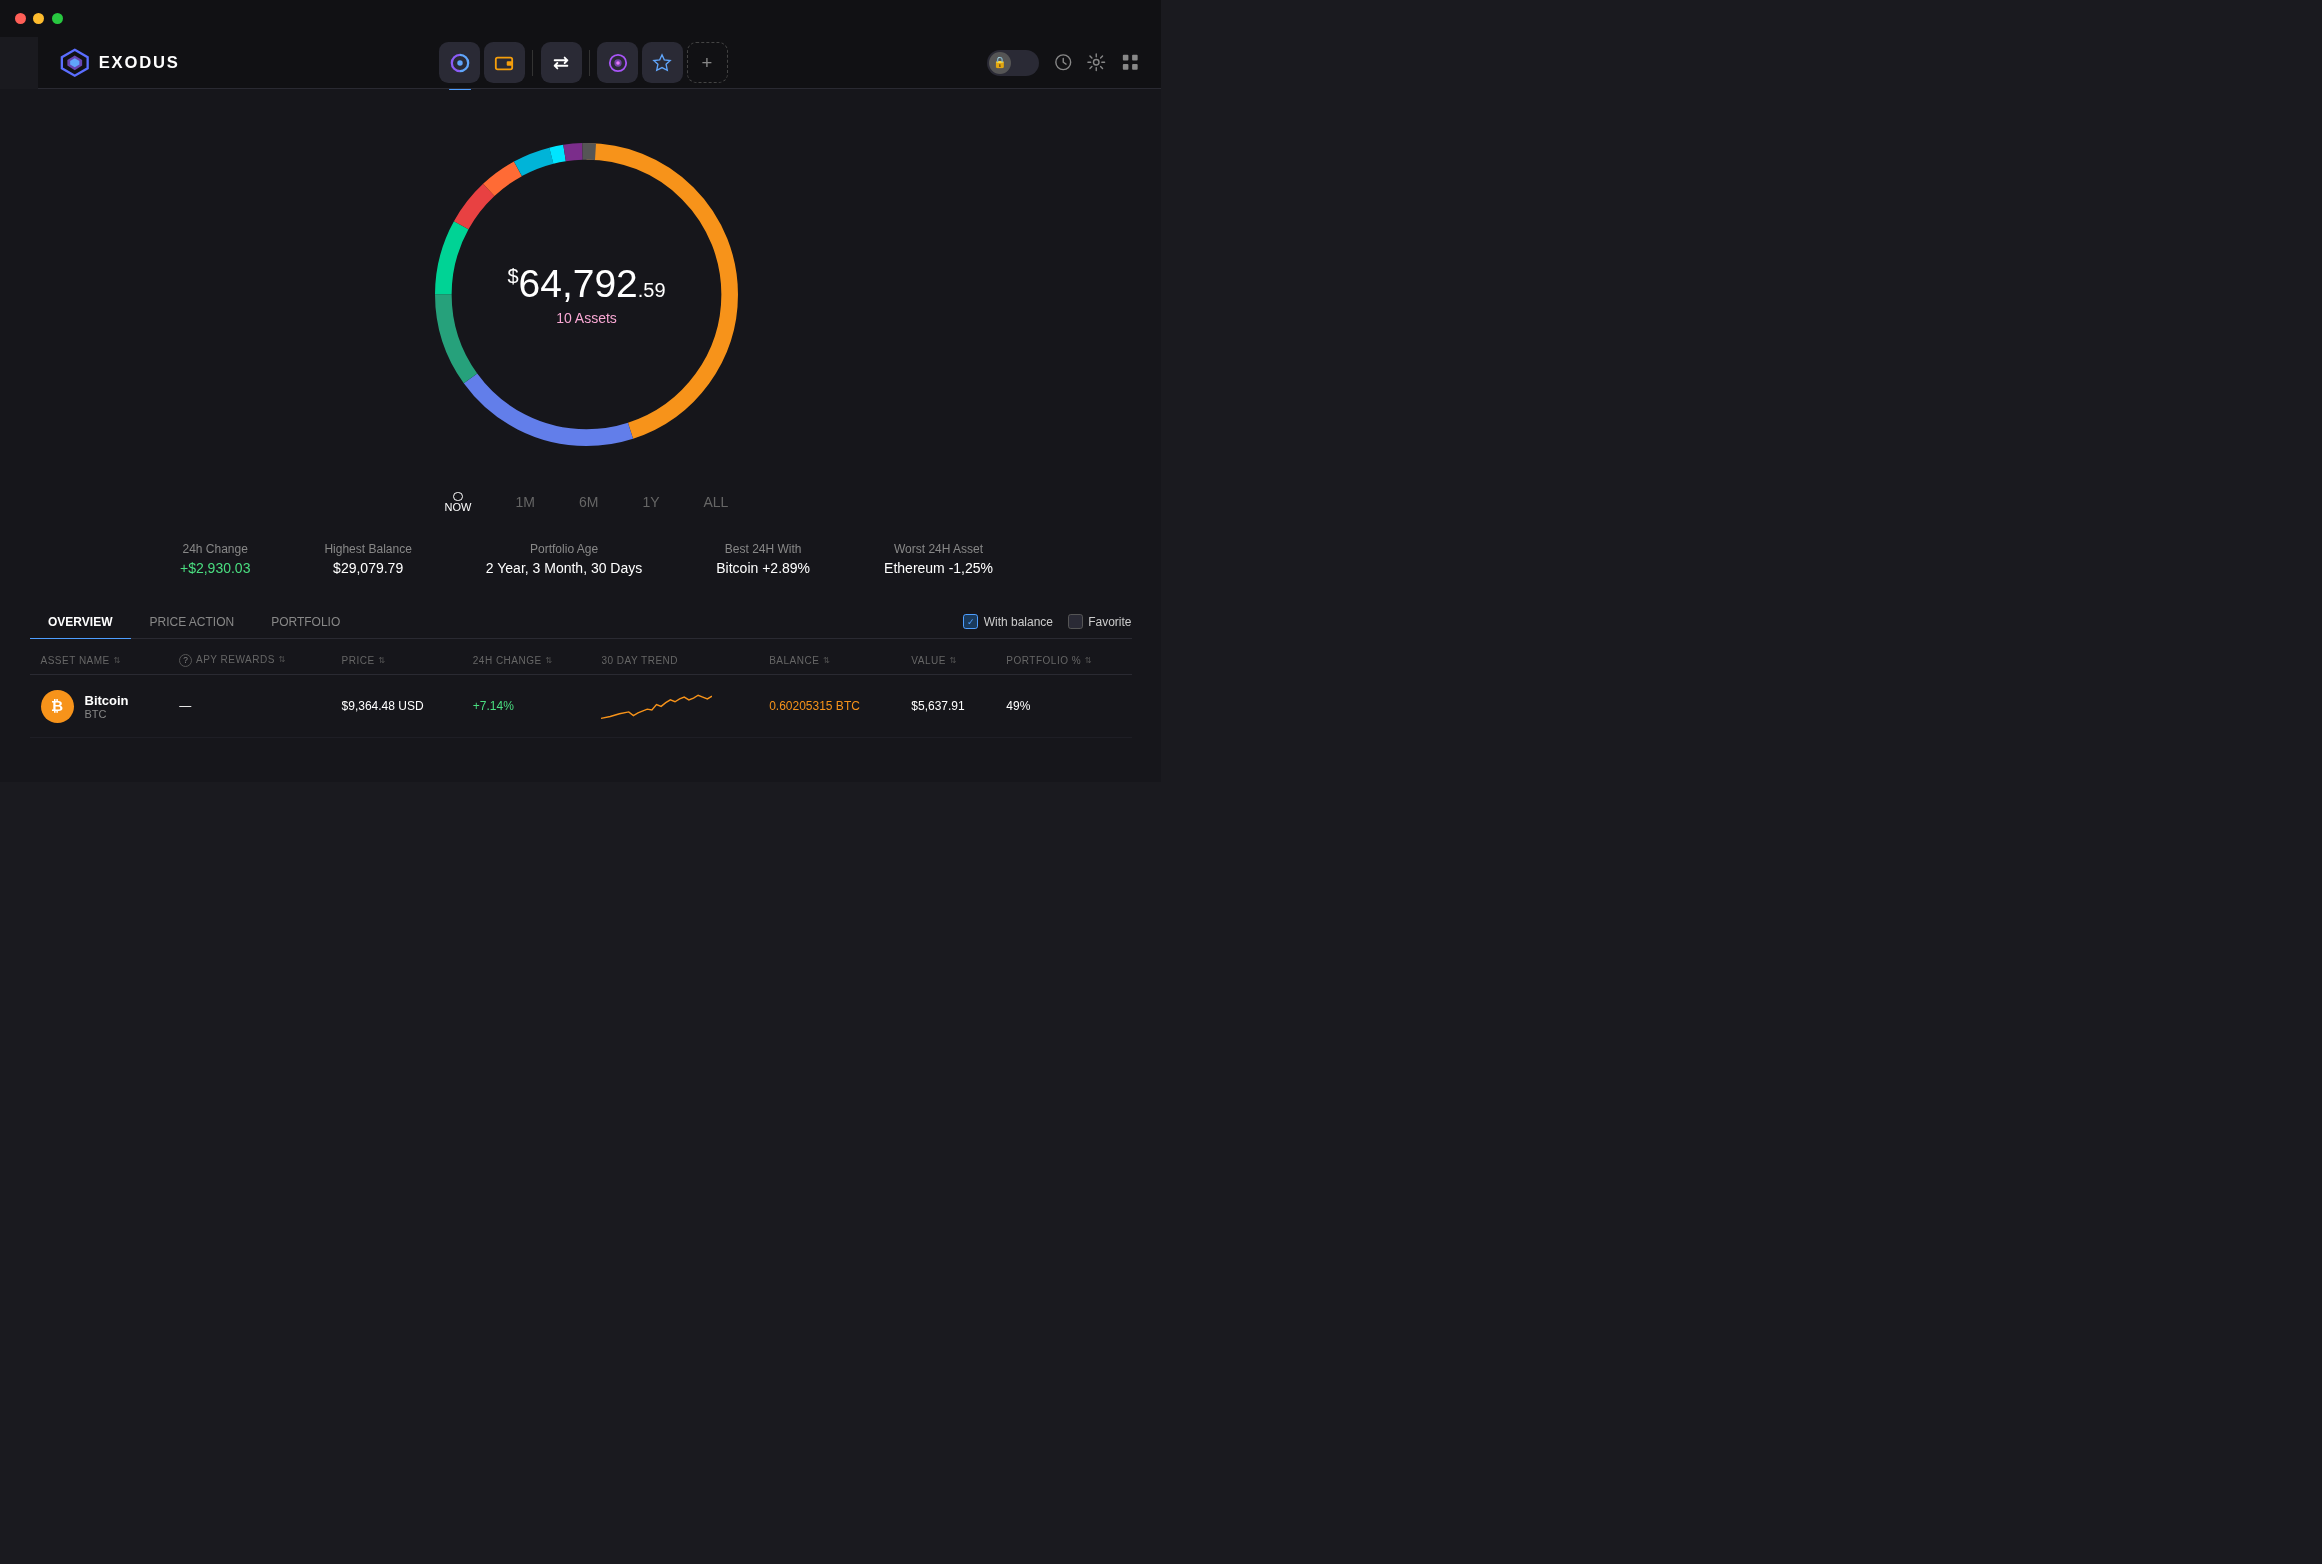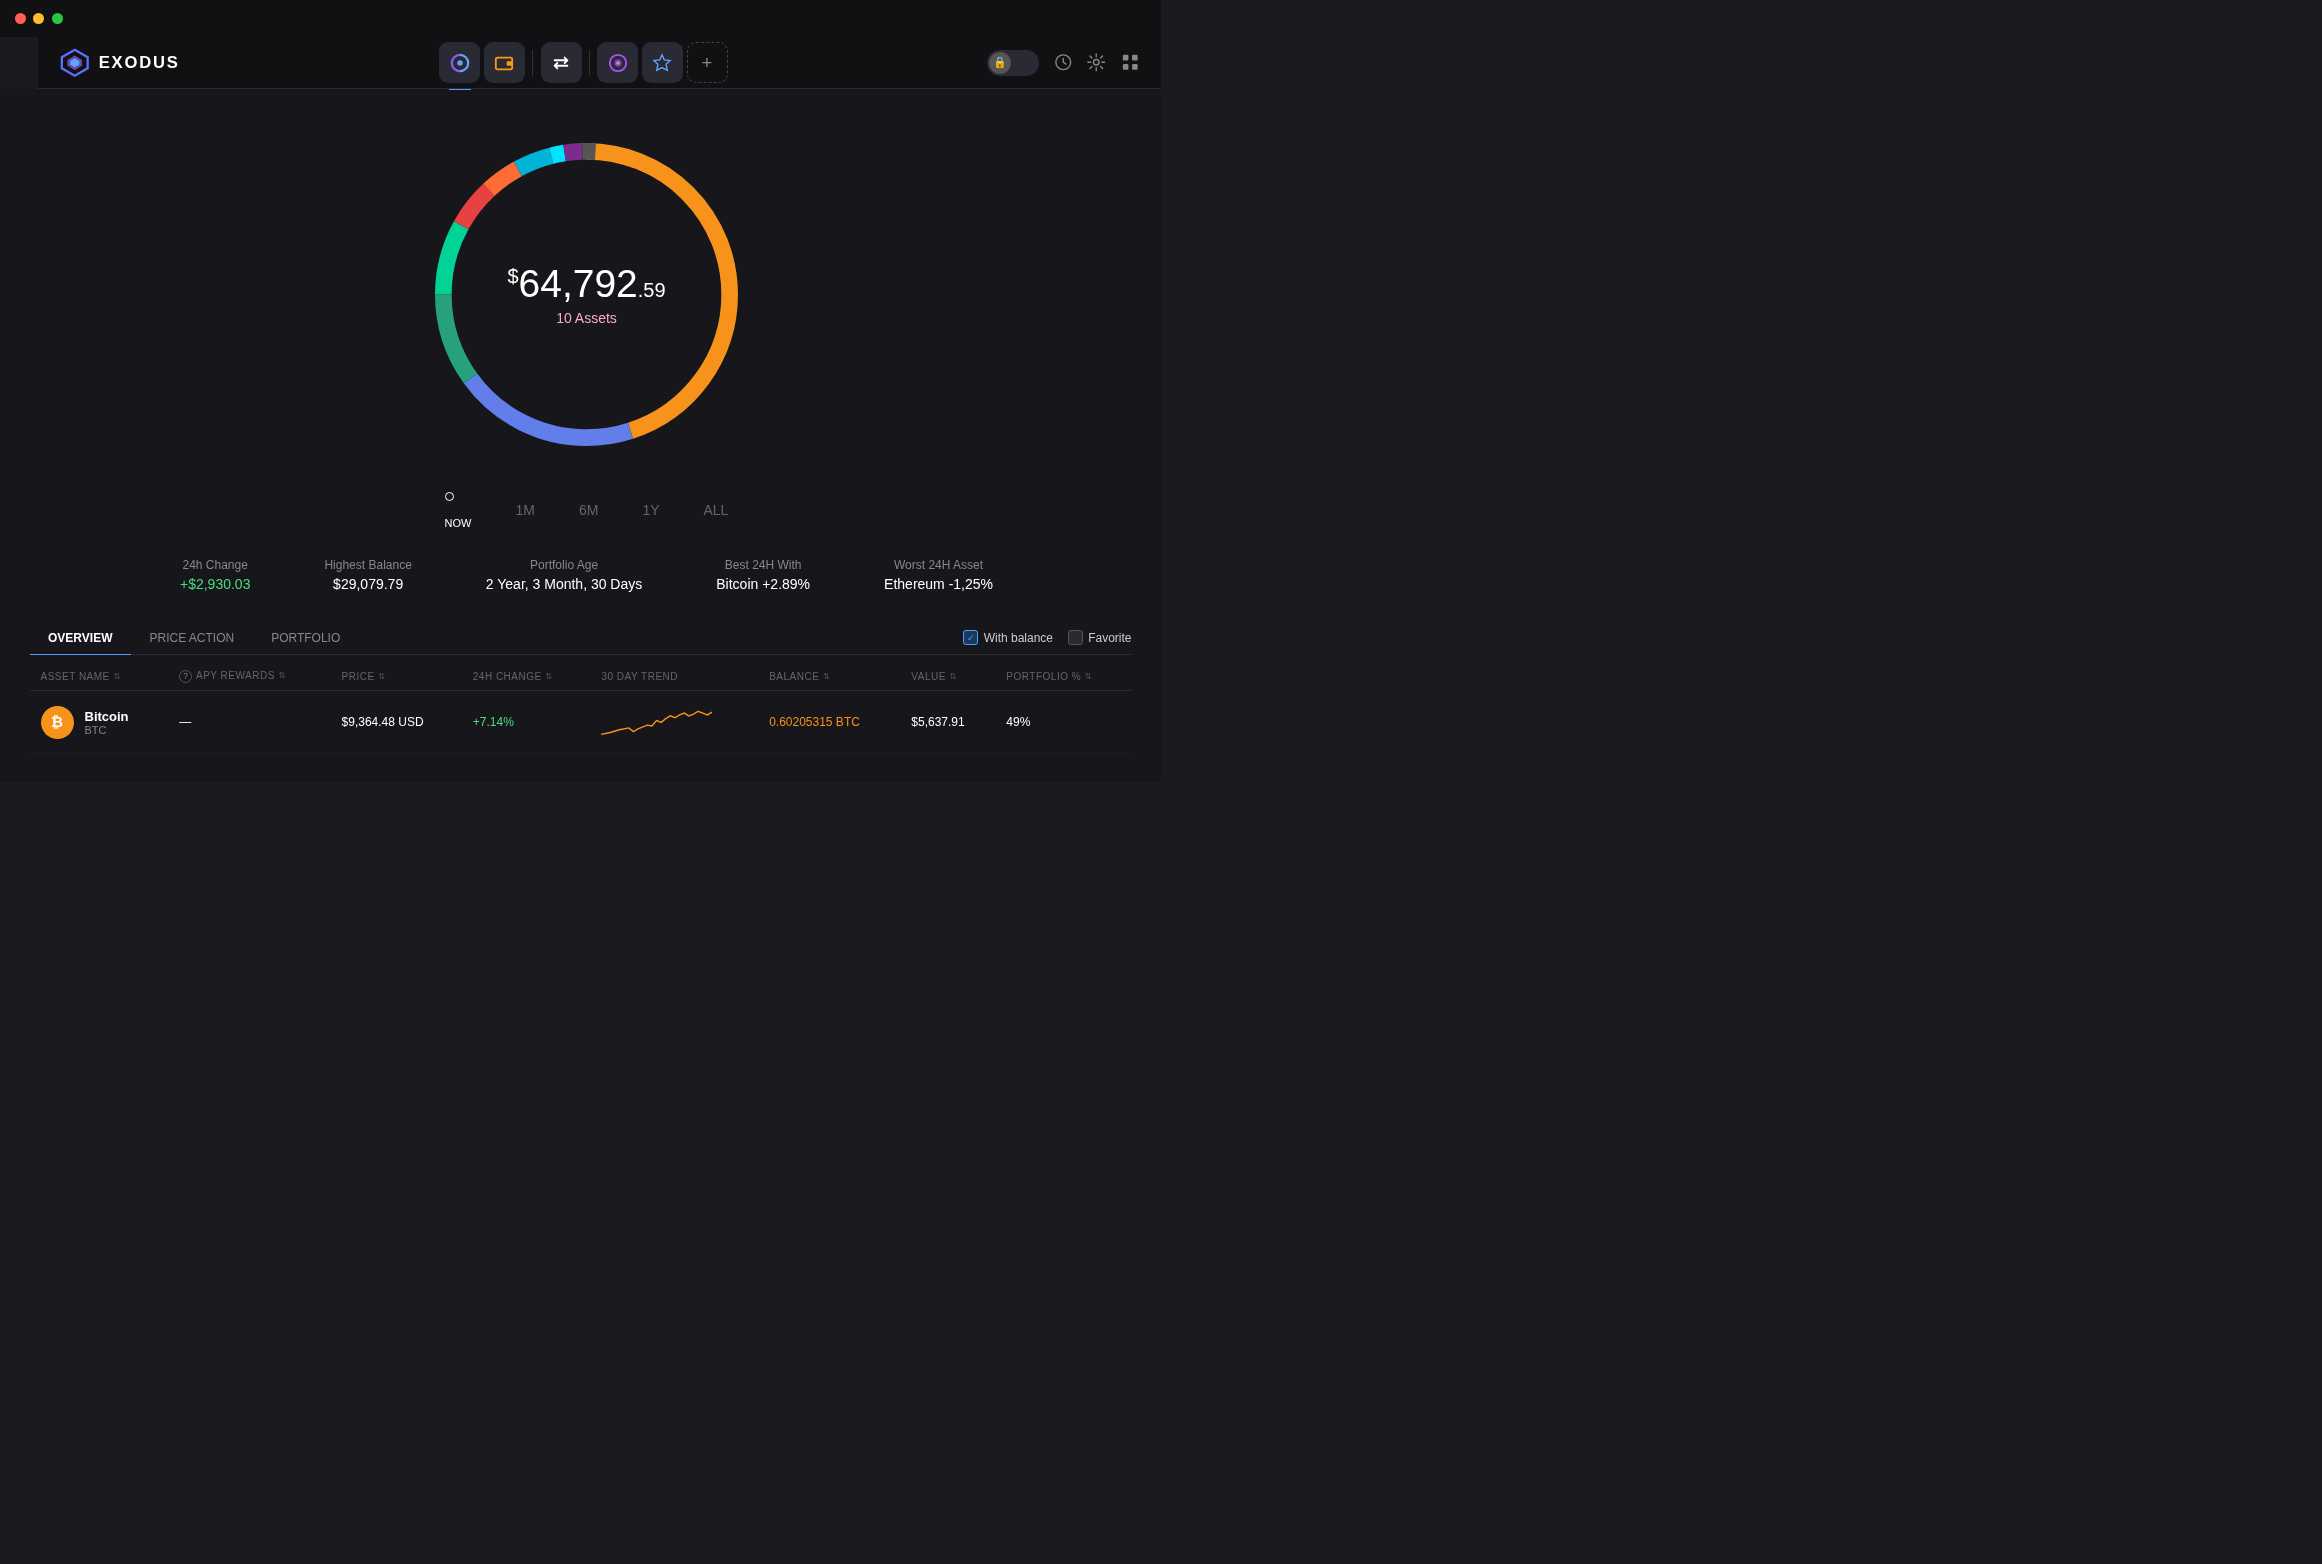--- a/index.html
+++ b/index.html
@@ -201,22 +201,22 @@
     }
     .timeline-item {
       color: #666;
       font-size: 14px;
       cursor: pointer;
       position: relative;
     }
     .timeline-now {
       display: flex;
       flex-direction: column;
-      align-items: flex-start;
-      gap: 16px;
+      align-items: center;
+      gap: 0;
     }
     .timeline-dot {
       width: 9.2px; height: 9.2px;
       border-radius: 50%;
       border: 1.8px solid #fff;
       background: transparent;
     }
 
     
     .stats-row {

